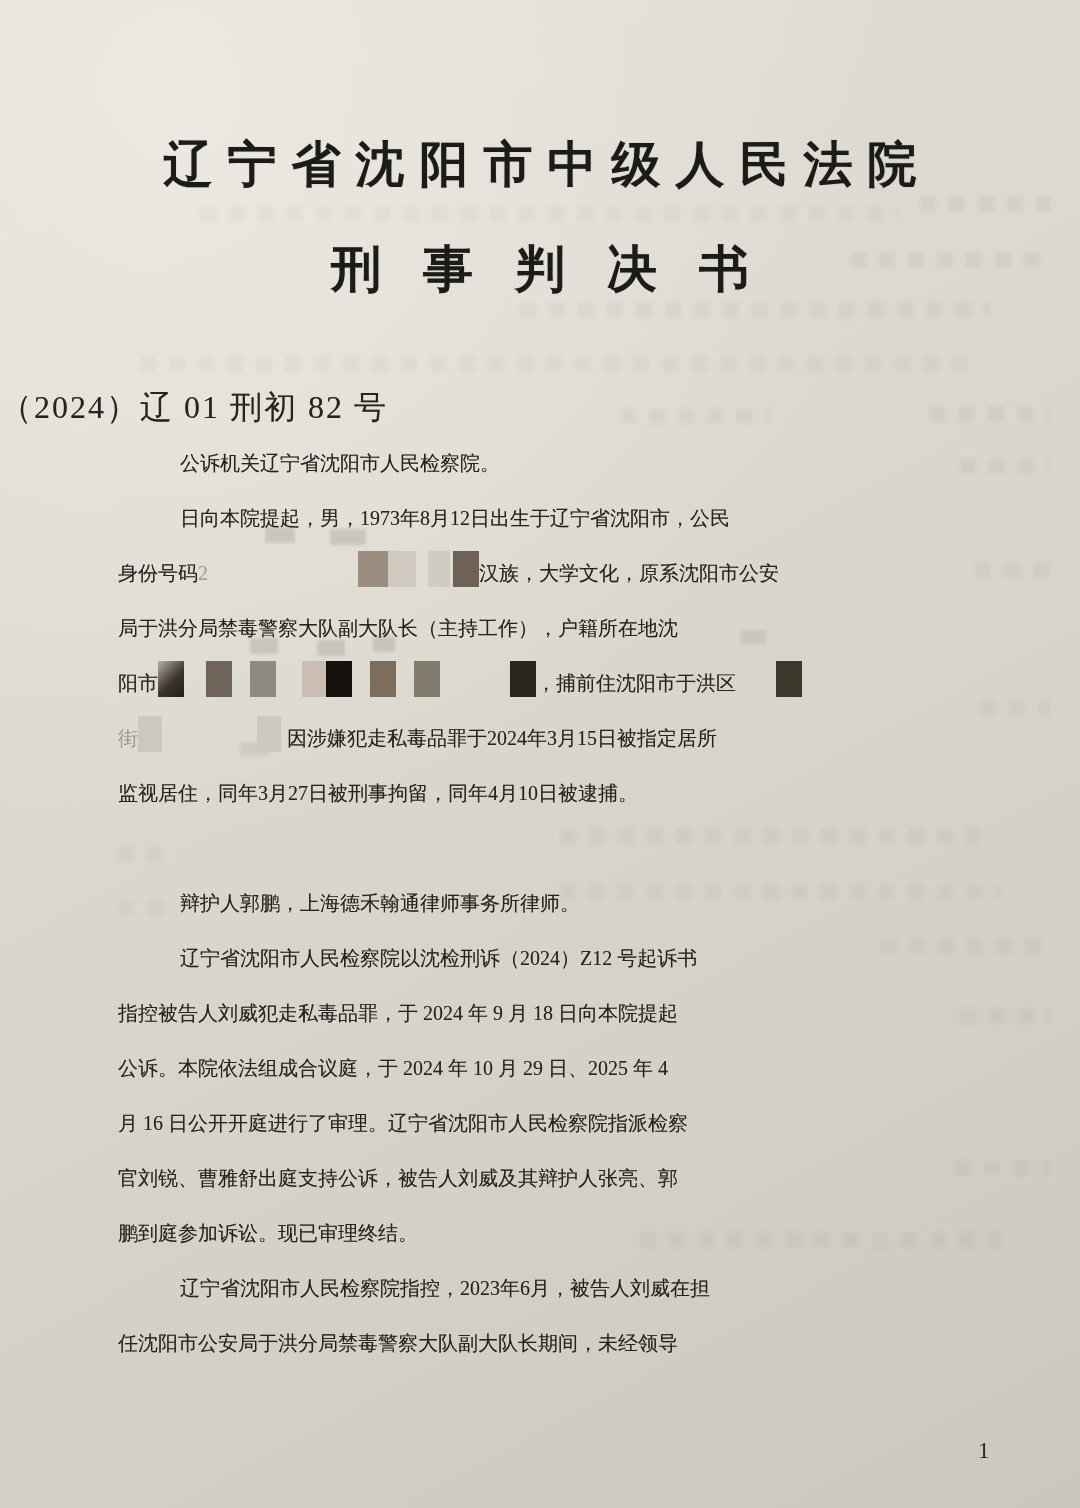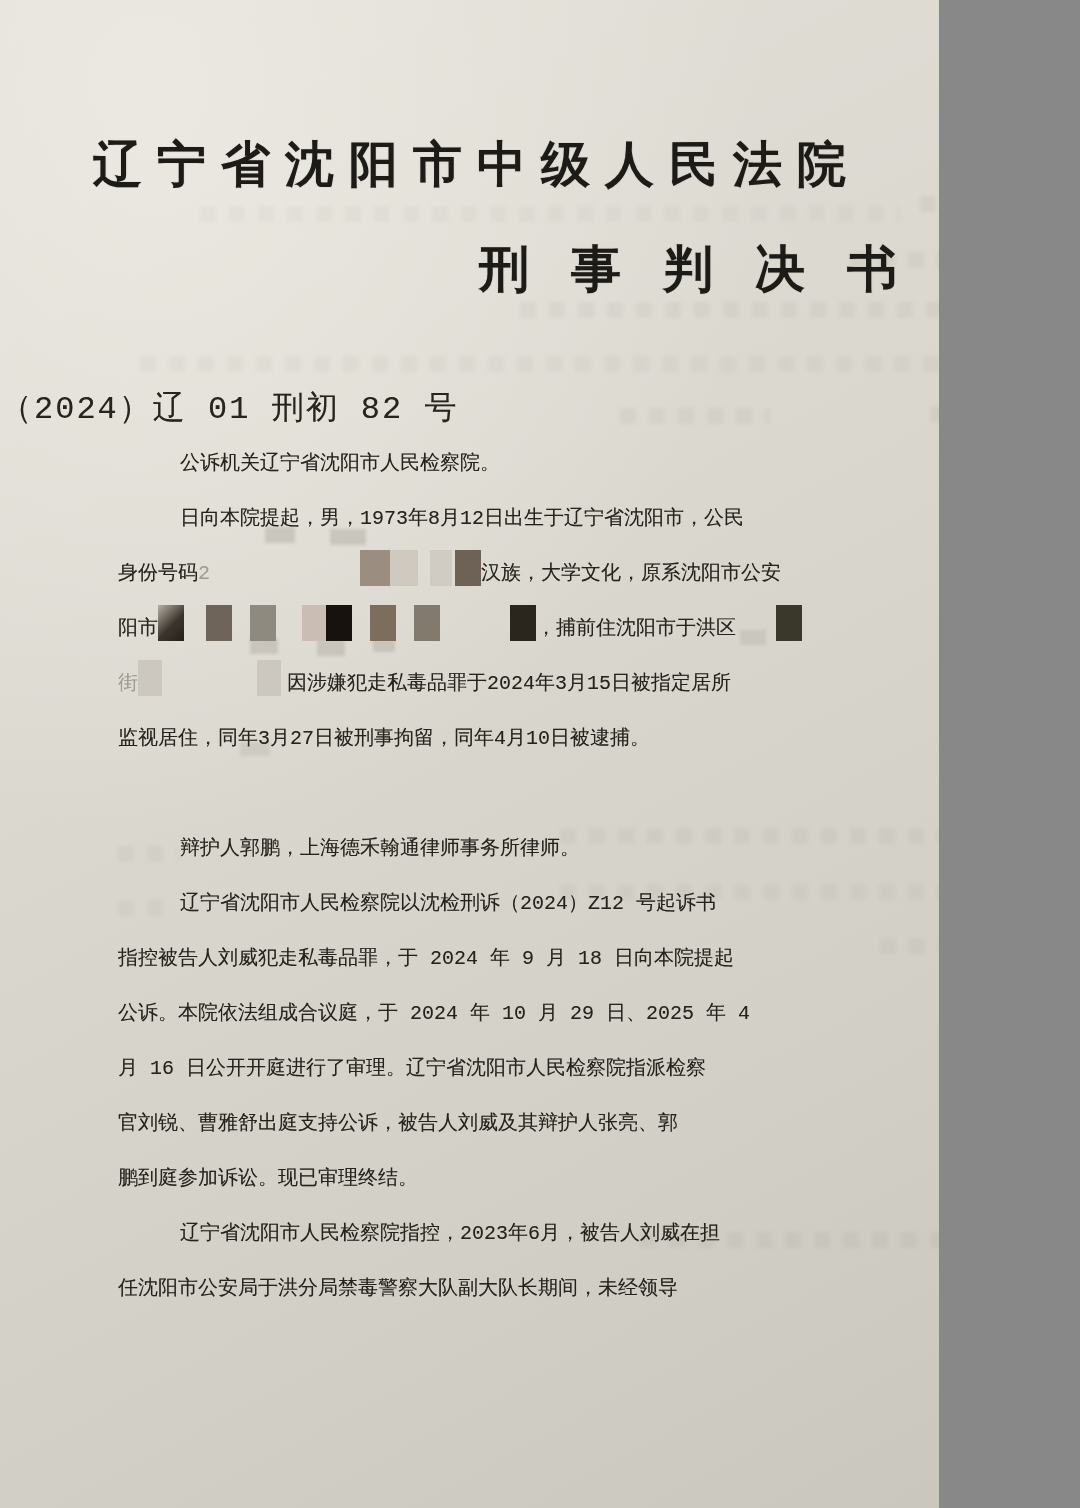--- a/index.html
+++ b/index.html
@@ -1,20 +1,20 @@
 <!DOCTYPE html>
 <html><head>
 <meta charset="utf-8">
 <style>
   html,body{margin:0;padding:0;background:#888;}
   .photo{
     position:relative;
-    width:939px;height:1508px;
+    width:1080px;height:1508px;
     overflow:hidden;
-    font-family:Liberation Mono, monospace;
+    font-family:Liberation Serif, serif;
     background:
       radial-gradient(120% 90% at 16% 6%, rgba(236,233,226,.95) 0%, rgba(236,233,226,0) 55%),
       linear-gradient(152deg,#e3e0d9 0%,#dbd8d0 40%,#d2cfc7 75%,#cac7bf 100%);
     color:#26231e;
   }
   
   .bleed{
     position:absolute;
     height:16px;
     background:repeating-linear-gradient(90deg, rgba(96,90,79,.55) 0 16px, transparent 16px 29px);
@@ -33,21 +33,21 @@
   .court-name{
     position:absolute;top:132px;left:0;width:100%;
     margin:0;text-align:center;
     font-size:49px;font-weight:bold;
     letter-spacing:15px;margin-right:-15px;text-indent:15px;
     color:#1d1b17;
     text-shadow:0 0 1px rgba(30,28,24,.35);
   }
   .doc-type{
     position:absolute;top:236px;left:0;width:100%;
-    margin:0;text-align:right;
+    margin:0;text-align:center;
     font-size:50px;font-weight:bold;
     letter-spacing:42px;text-indent:42px;
     color:#1d1b17;
     text-shadow:0 0 1px rgba(30,28,24,.35);
   }
   .case-no{
     position:absolute;top:386px;left:0;width:100%;
     text-align:left;padding-right:128px;box-sizing:border-box;
     font-size:32px;letter-spacing:2px;
     color:#27241f;
@@ -108,20 +108,21 @@
   <div class="ghost" style="top:742px;left:240px;width:30px;height:14px;opacity:.35;"></div>
 
   <h1 class="court-name">辽宁省沈阳市中级人民法院</h1>
   <h2 class="doc-type">刑事判决书</h2>
   <div class="case-no">（2024）辽 01 刑初 82 号</div>
 
   <div class="doc-body" id="body-lines">
       <div class="line"><span class="seg-gap" style="width: 62px;"></span><span>公诉机关辽宁省沈阳市人民检察院。</span></div>
       <div class="line"><span class="seg-gap" style="width: 62px;"></span><span>日向本院提起，男，1973年8月12日出生于辽宁省沈阳市，公民</span></div>
       <div class="line"><span>身份号码</span><span class="seg-faint">2</span><span class="seg-gap" style="width: 150px;"></span><span class="seg-block" style="width: 30px; background: rgb(155, 142, 129);"></span><span class="seg-block" style="width: 28px; background: rgb(207, 201, 191);"></span><span class="seg-gap" style="width: 12px;"></span><span class="seg-block" style="width: 22px; background: rgb(208, 204, 195);"></span><span class="seg-gap" style="width: 3px;"></span><span class="seg-block" style="width: 26px; background: rgb(110, 97, 86);"></span><span>汉族，大学文化，原系沈阳市公安</span></div>
+      <div class="line"><span>局于洪分局禁毒警察大队副大队长（主持工作），户籍所在地沈</span></div>
       <div class="line"><span>阳市</span><span class="seg-block" style="width: 26px; background: linear-gradient(135deg, rgb(183, 176, 165) 0%, rgb(60, 54, 46) 55%, rgb(36, 31, 24) 100%);"></span><span class="seg-gap" style="width: 22px;"></span><span class="seg-block" style="width: 26px; background: rgb(111, 100, 89);"></span><span class="seg-gap" style="width: 18px;"></span><span class="seg-block" style="width: 26px; background: rgb(142, 138, 128);"></span><span class="seg-gap" style="width: 26px;"></span><span class="seg-block" style="width: 24px; background: rgb(201, 189, 180);"></span><span class="seg-block" style="width: 26px; background: rgb(23, 18, 13);"></span><span class="seg-gap" style="width: 18px;"></span><span class="seg-block" style="width: 26px; background: rgb(125, 109, 92);"></span><span class="seg-gap" style="width: 18px;"></span><span class="seg-block" style="width: 26px; background: rgb(131, 122, 110);"></span><span class="seg-gap" style="width: 70px;"></span><span class="seg-block" style="width: 26px; background: rgb(42, 37, 29);"></span><span>，捕前住沈阳市于洪区</span><span class="seg-gap" style="width: 40px;"></span><span class="seg-block" style="width: 26px; background: rgb(58, 56, 42);"></span></div>
       <div class="line"><span class="seg-faint">街</span><span class="seg-block" style="width: 24px; background: rgb(204, 200, 191);"></span><span class="seg-gap" style="width: 95px;"></span><span class="seg-block" style="width: 24px; background: rgb(204, 200, 191);"></span><span class="seg-gap" style="width: 6px;"></span><span>因涉嫌犯走私毒品罪于2024年3月15日被指定居所</span></div>
       <div class="line"><span>监视居住，同年3月27日被刑事拘留，同年4月10日被逮捕。</span></div>
       <div class="line"><span class="seg-gap" style="width: 62px;"></span></div>
       <div class="line"><span class="seg-gap" style="width: 62px;"></span><span>辩护人郭鹏，上海德禾翰通律师事务所律师。</span></div>
       <div class="line"><span class="seg-gap" style="width: 62px;"></span><span>辽宁省沈阳市人民检察院以沈检刑诉（2024）Z12 号起诉书</span></div>
       <div class="line"><span>指控被告人刘威犯走私毒品罪，于 2024 年 9 月 18 日向本院提起</span></div>
       <div class="line"><span>公诉。本院依法组成合议庭，于 2024 年 10 月 29 日、2025 年 4</span></div>
       <div class="line"><span>月 16 日公开开庭进行了审理。辽宁省沈阳市人民检察院指派检察</span></div>
       <div class="line"><span>官刘锐、曹雅舒出庭支持公诉，被告人刘威及其辩护人张亮、郭</span></div>

